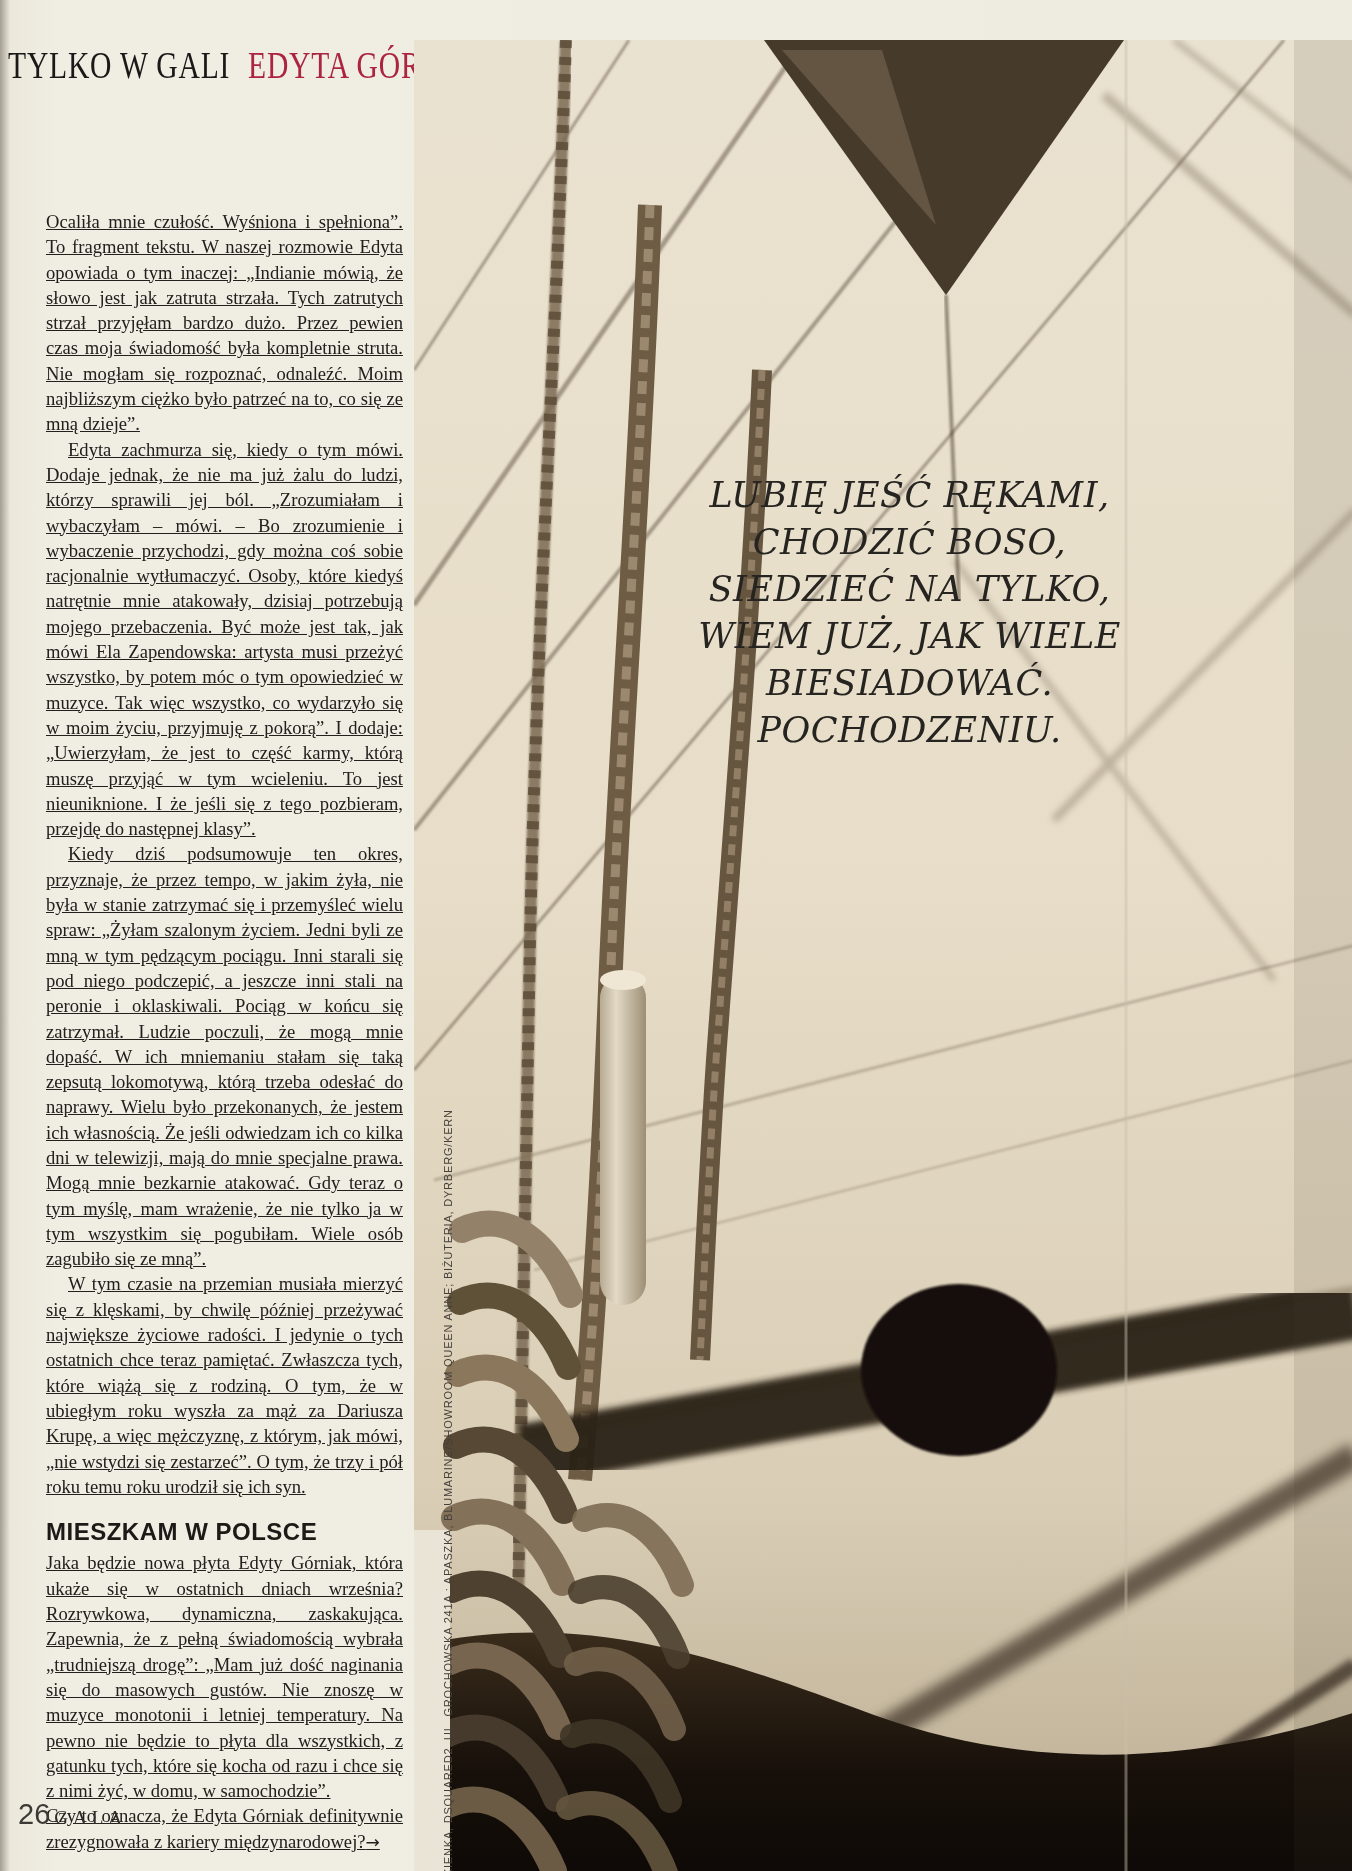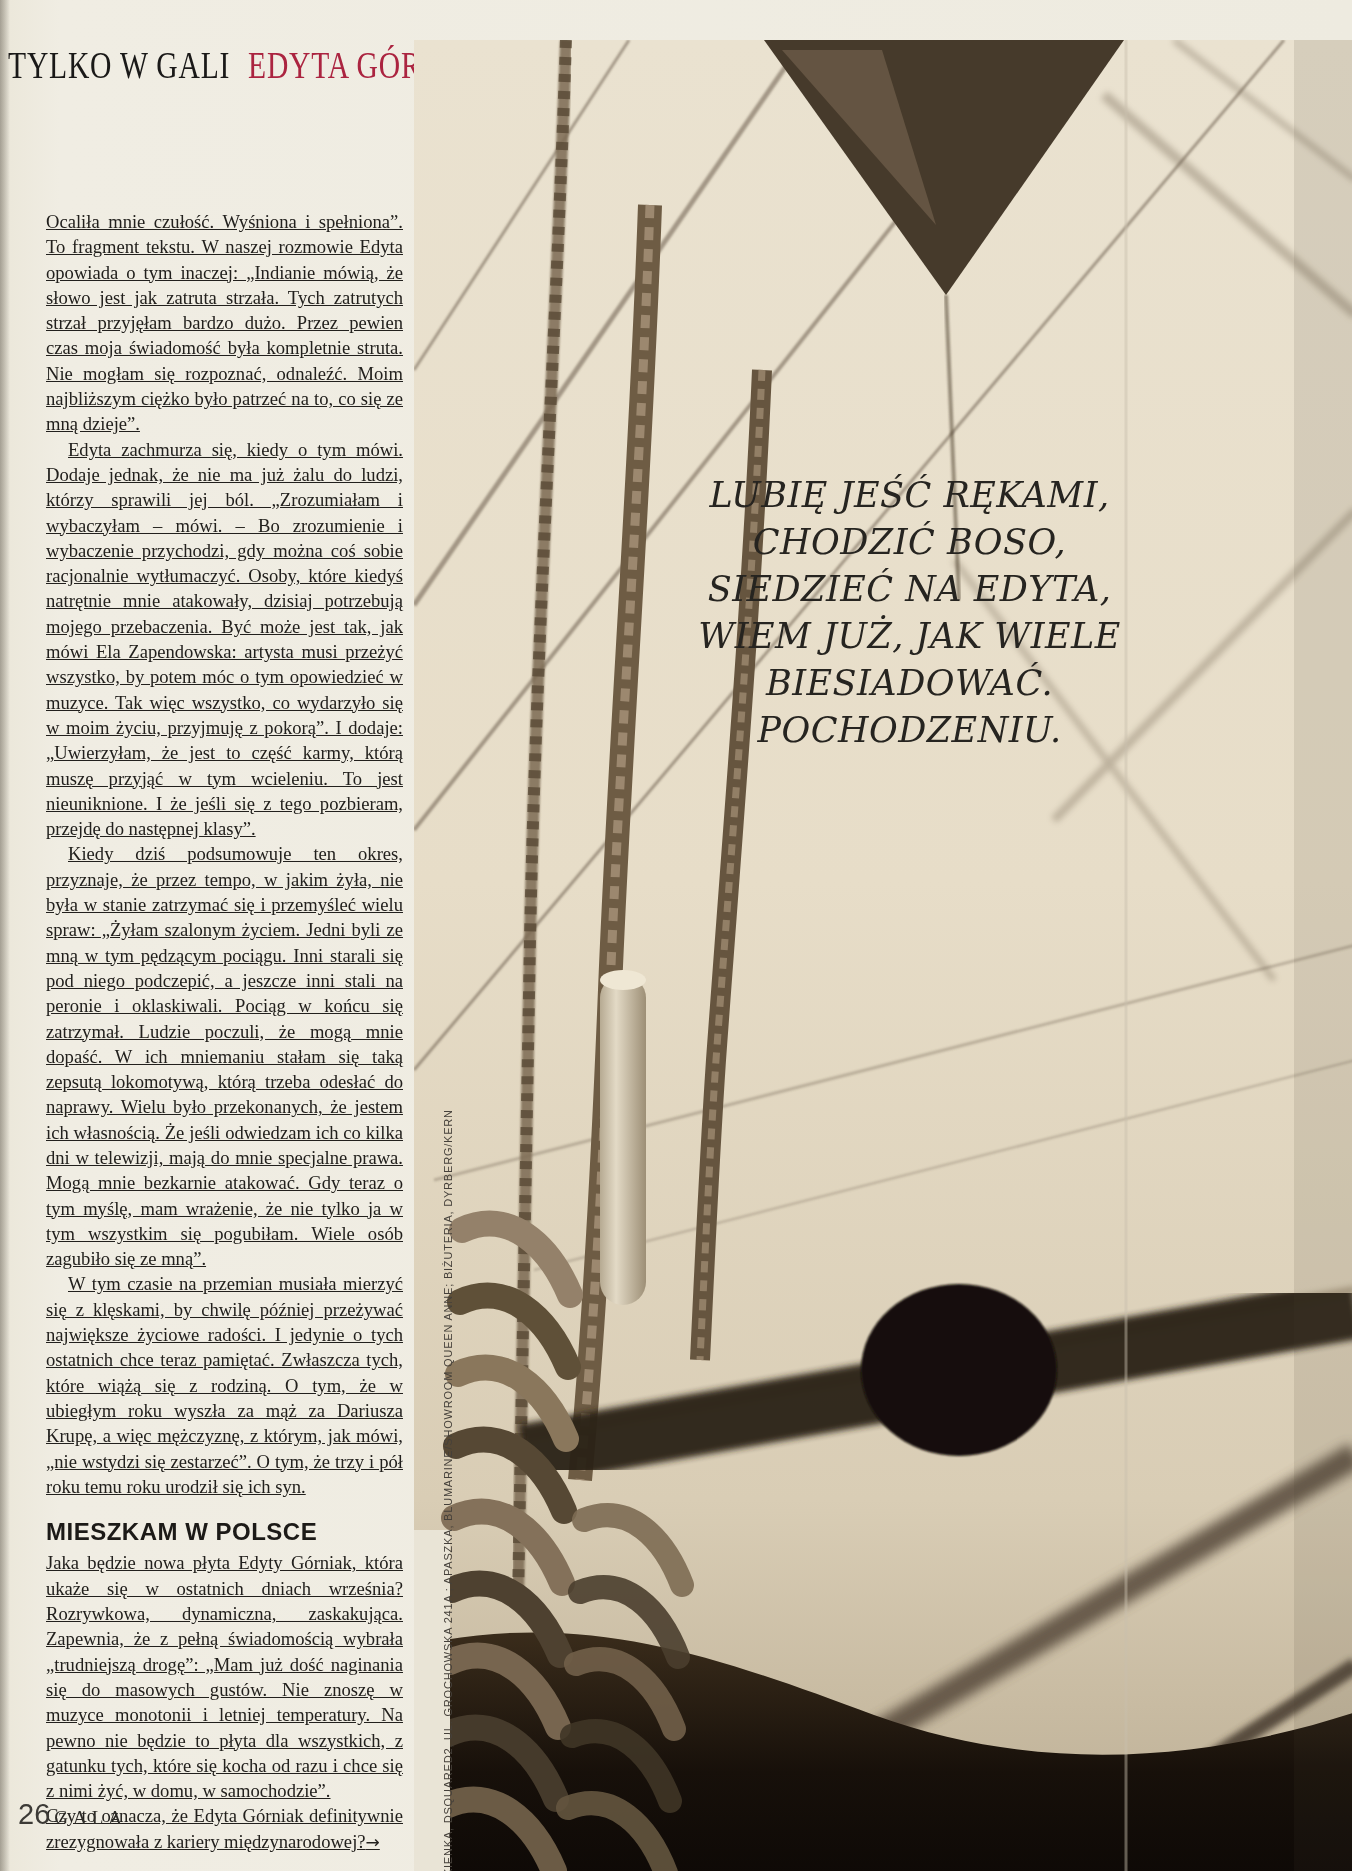--- a/index.html
+++ b/index.html
@@ -174,20 +174,20 @@
 
     <rect x="130" y="1846" width="812" height="25" fill="#0a0805"></rect>
 
     <path d="M 712 0 L 712 1871" stroke="#c9c0ae" stroke-width="3" opacity="0.45"></path>
     <rect x="880" y="0" width="62" height="1871" fill="#4a3f30" opacity="0.12"></rect>
   </svg>
 
   <div class="pull-quote">
     <div>LUBIĘ JEŚĆ RĘKAMI,</div>
     <div>CHODZIĆ BOSO,</div>
-    <div>SIEDZIEĆ NA EDYTA,</div>
+    <div>SIEDZIEĆ NA TYLKO,</div>
     <div>WIEM JUŻ, JAK WIELE</div>
     <div>BIESIADOWAĆ.</div>
     <div>POCHODZENIU.</div>
   </div>
 
   <div class="credit">SUKIENKA, DSQUARED2, UL. GROCHOWSKA 241A ; APASZKA, BLUMARINE/SHOWROOM QUEEN ANNE; BIŻUTERIA, DYRBERG/KERN</div>
 </div>
 
 </body></html>

